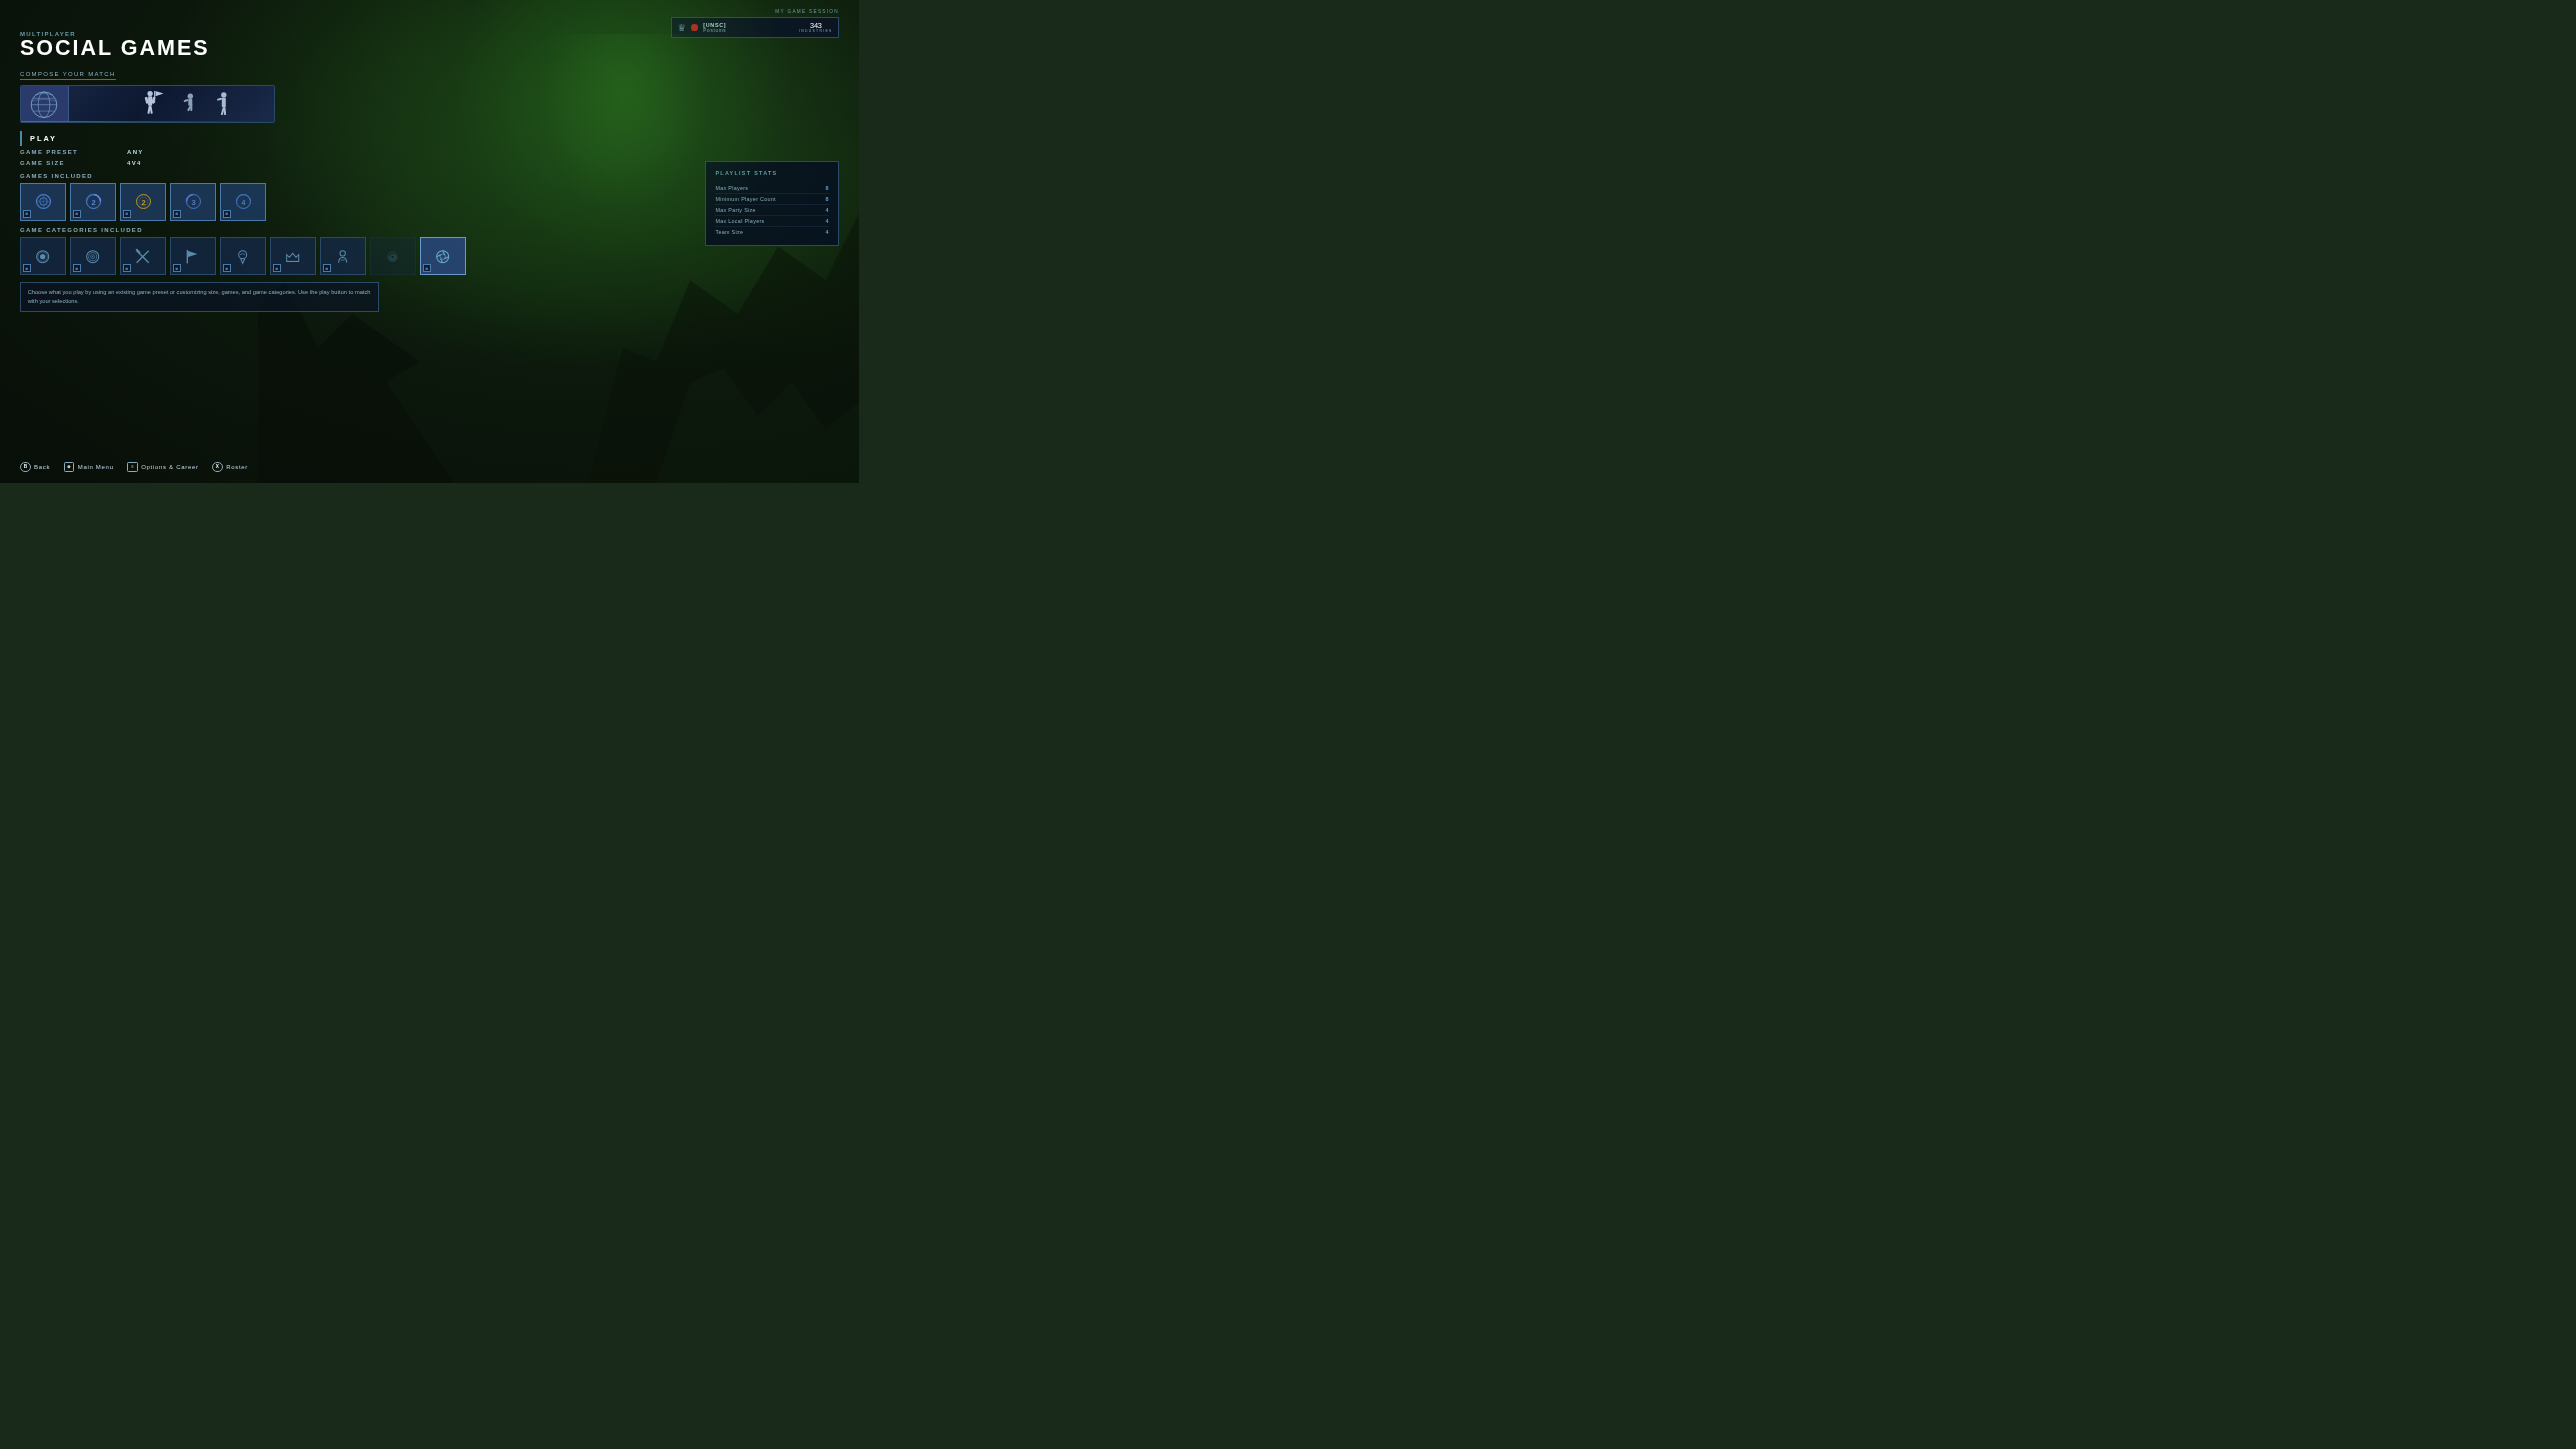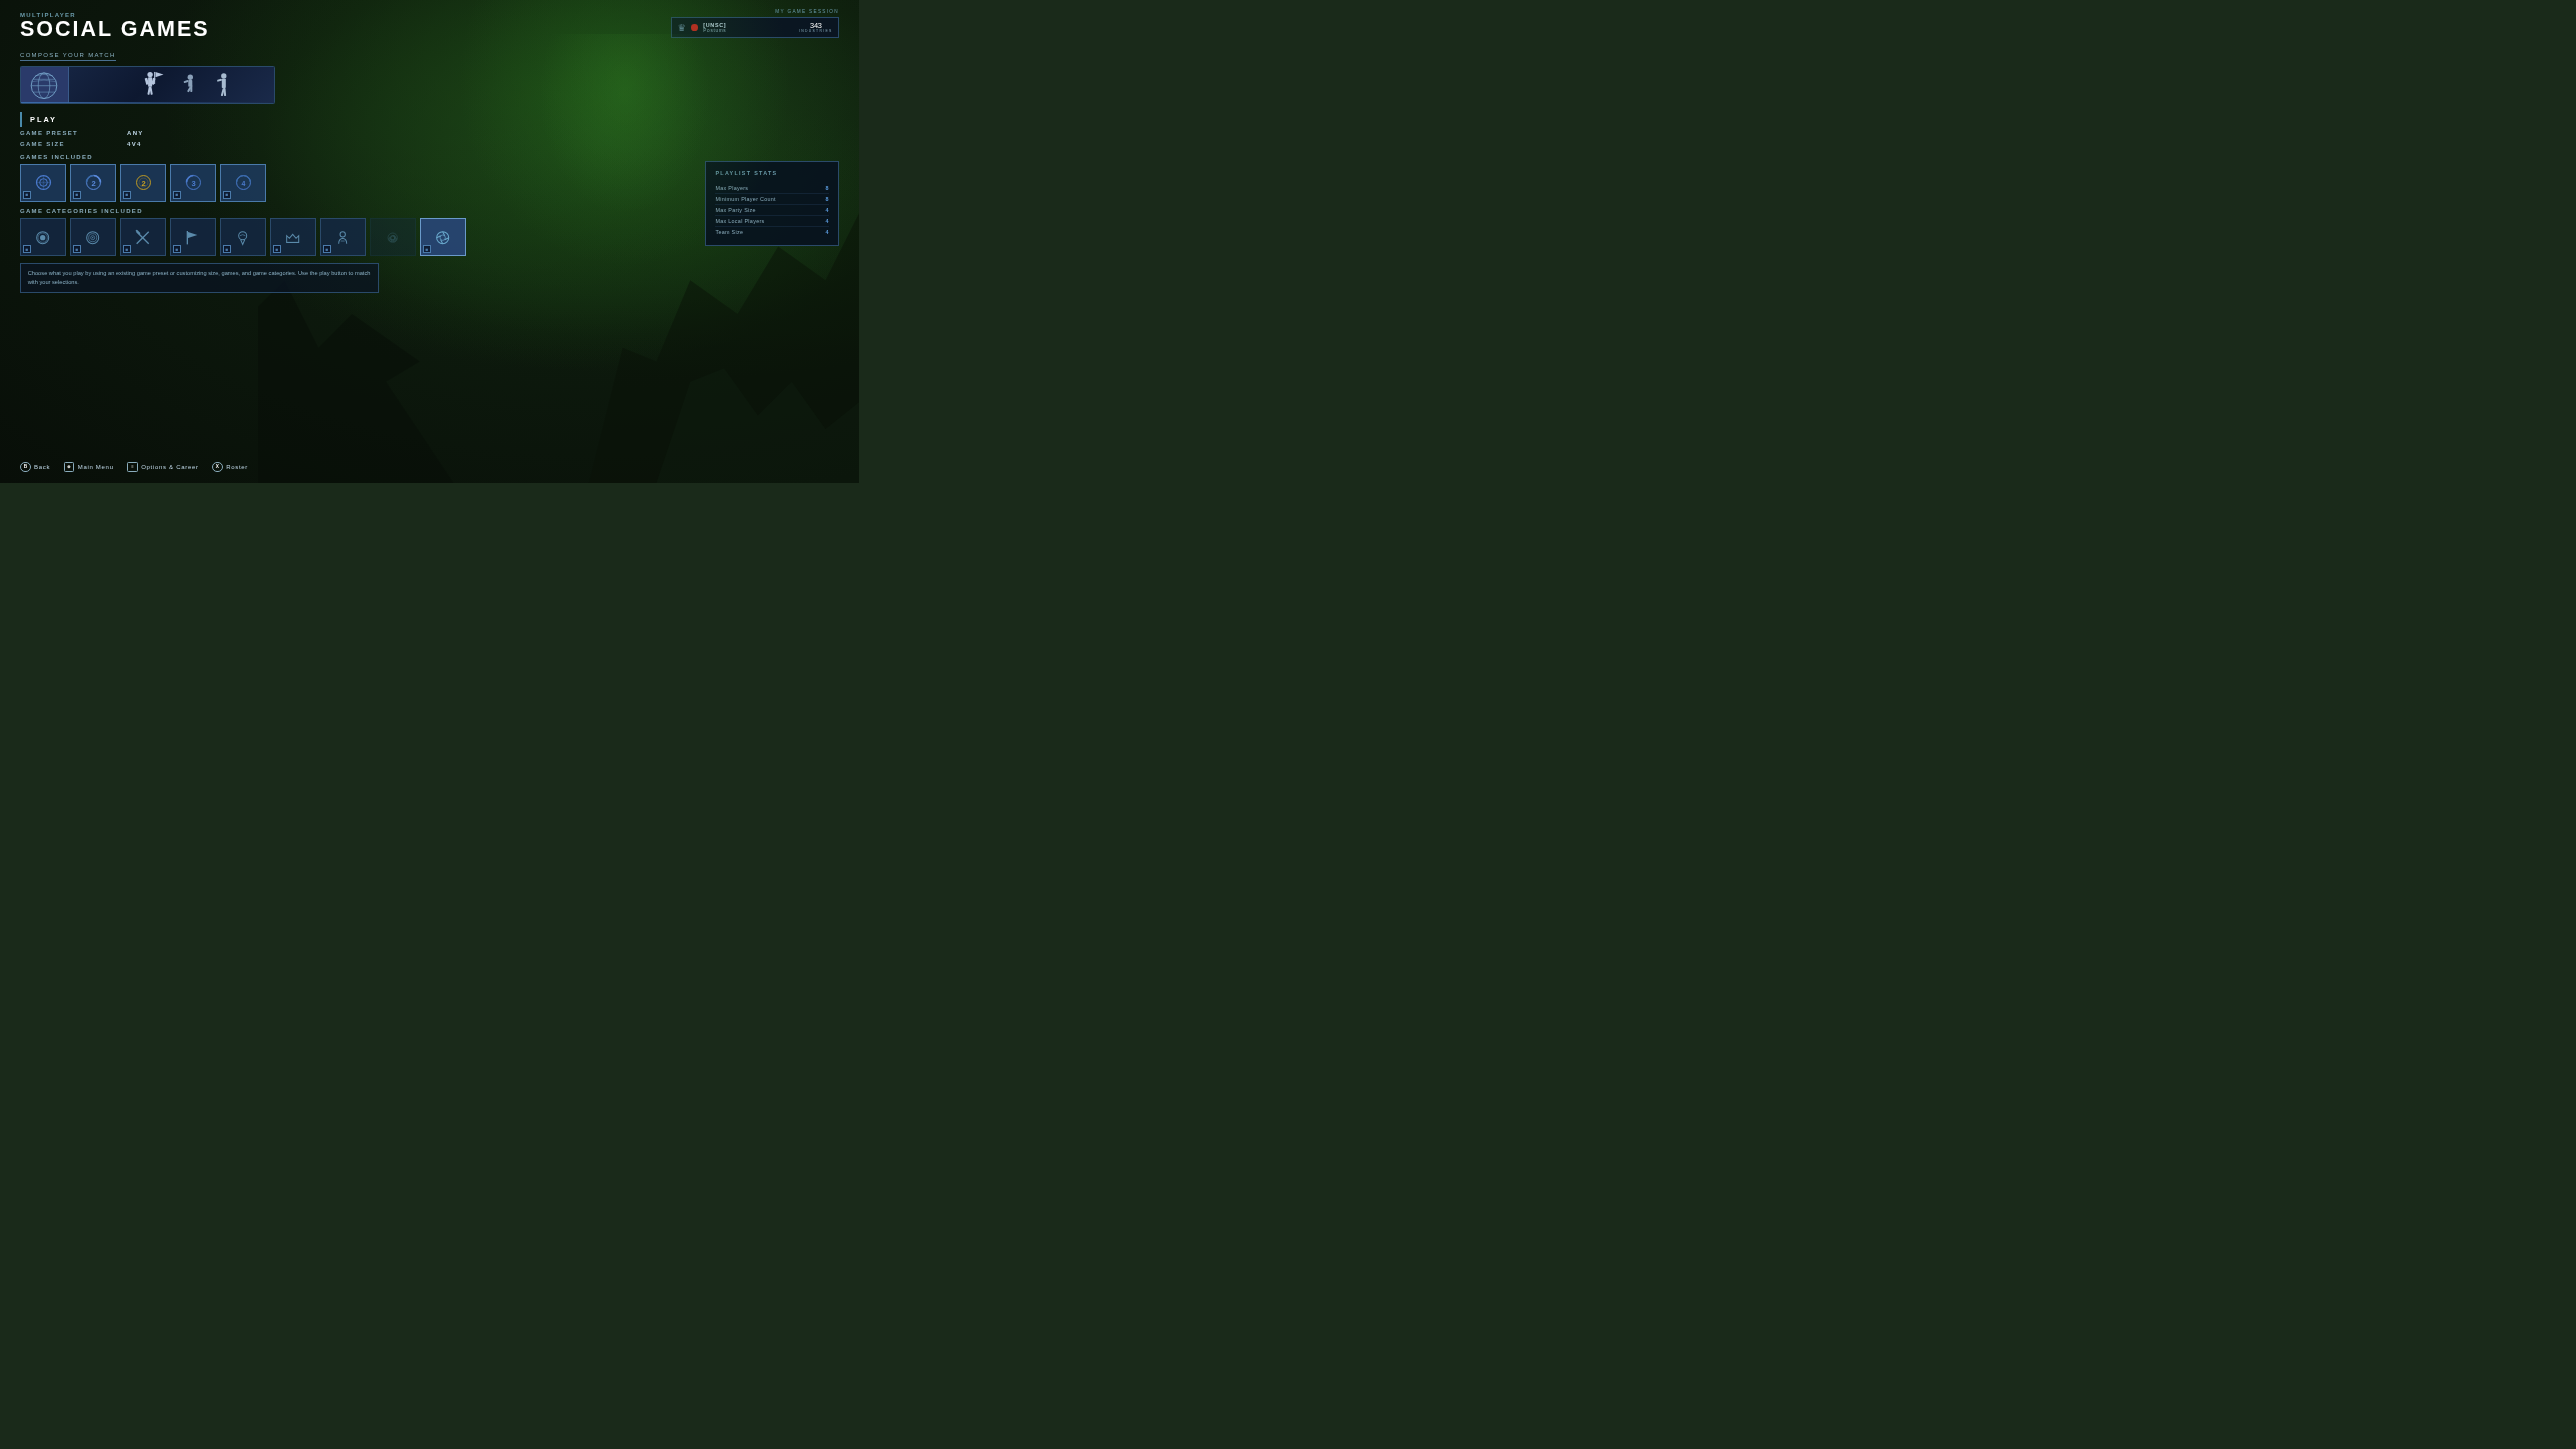--- a/index.html
+++ b/index.html
@@ -26,21 +26,21 @@
       position: absolute;
       inset: 0;
       background: 
         radial-gradient(ellipse at 65% 20%, rgba(30,80,20,0.6) 0%, transparent 50%),
         radial-gradient(ellipse at 80% 50%, rgba(20,60,15,0.4) 0%, transparent 40%);
     }
 
     .content {
       position: relative;
       z-index: 10;
-      padding: 12px 20px;
+      padding: 31px 20px;
       height: 100%;
     }
 
     
     .section-label {
       color: #6a9aaa;
       font-size: 6px;
       letter-spacing: 1.3px;
       text-transform: uppercase;
       font-weight: 600;

